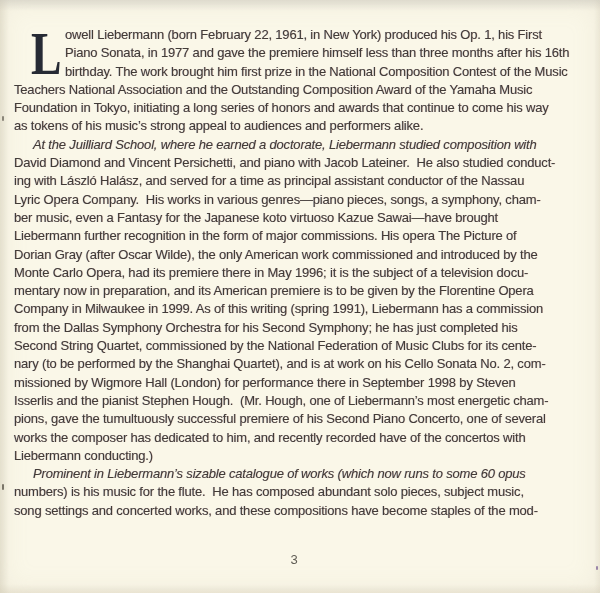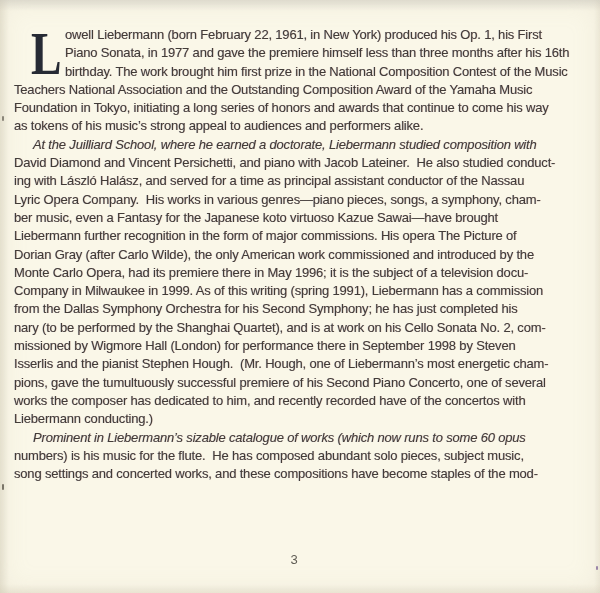--- a/index.html
+++ b/index.html
@@ -86,24 +86,26 @@
         <div class="line"><span>Foundation in Tokyo, initiating a long series of honors and awards that continue to come his way</span></div>
         <div class="line"><span>as tokens of his music’s strong appeal to audiences and performers alike.</span></div>
       </div>
       <div class="para">
         <div class="line first-indent"><span>At the Juilliard School, where he earned a doctorate, Liebermann studied composition with</span></div>
         <div class="line"><span>David Diamond and Vincent Persichetti, and piano with Jacob Lateiner.  He also studied conduct-</span></div>
         <div class="line"><span>ing with László Halász, and served for a time as principal assistant conductor of the Nassau</span></div>
         <div class="line"><span>Lyric Opera Company.  His works in various genres—piano pieces, songs, a symphony, cham-</span></div>
         <div class="line"><span>ber music, even a Fantasy for the Japanese koto virtuoso Kazue Sawai—have brought</span></div>
         <div class="line"><span>Liebermann further recognition in the form of major commissions. His opera </span><span class="italic">The Picture of</span></div>
-        <div class="line"><span class="italic">Dorian Gray</span><span> (after Carlo Wilde), the only American work commissioned and introduced by the</span></div>
+        <div class="line"><span class="italic">Dorian Gray</span><span> (after Oscar Wilde), the only American work commissioned and introduced by the</span></div>
         <div class="line"><span>Monte Carlo Opera, had its premiere there in May 1996; it is the subject of a television docu-</span></div>
+        <div class="line"><span>mentary now in preparation, and its American premiere is to be given by the Florentine Opera</span></div>
         <div class="line"><span>Company in Milwaukee in 1999. As of this writing (spring 1991), Liebermann has a commission</span></div>
         <div class="line"><span>from the Dallas Symphony Orchestra for his Second Symphony; he has just completed his</span></div>
+        <div class="line"><span>Second String Quartet, commissioned by the National Federation of Music Clubs for its cente-</span></div>
         <div class="line"><span>nary (to be performed by the Shanghai Quartet), and is at work on his Cello Sonata No. 2, com-</span></div>
         <div class="line"><span>missioned by Wigmore Hall (London) for performance there in September 1998 by Steven</span></div>
         <div class="line"><span>Isserlis and the pianist Stephen Hough.  (Mr. Hough, one of Liebermann’s most energetic cham-</span></div>
         <div class="line"><span>pions, gave the tumultuously successful premiere of his Second Piano Concerto, one of several</span></div>
         <div class="line"><span>works the composer has dedicated to him, and recently recorded have of the concertos with</span></div>
         <div class="line"><span>Liebermann conducting.)</span></div>
       </div>
       <div class="para">
         <div class="line first-indent"><span>Prominent in Liebermann’s sizable catalogue of works (which now runs to some 60 opus</span></div>
         <div class="line"><span>numbers) is his music for the flute.  He has composed abundant solo pieces, subject music,</span></div>

